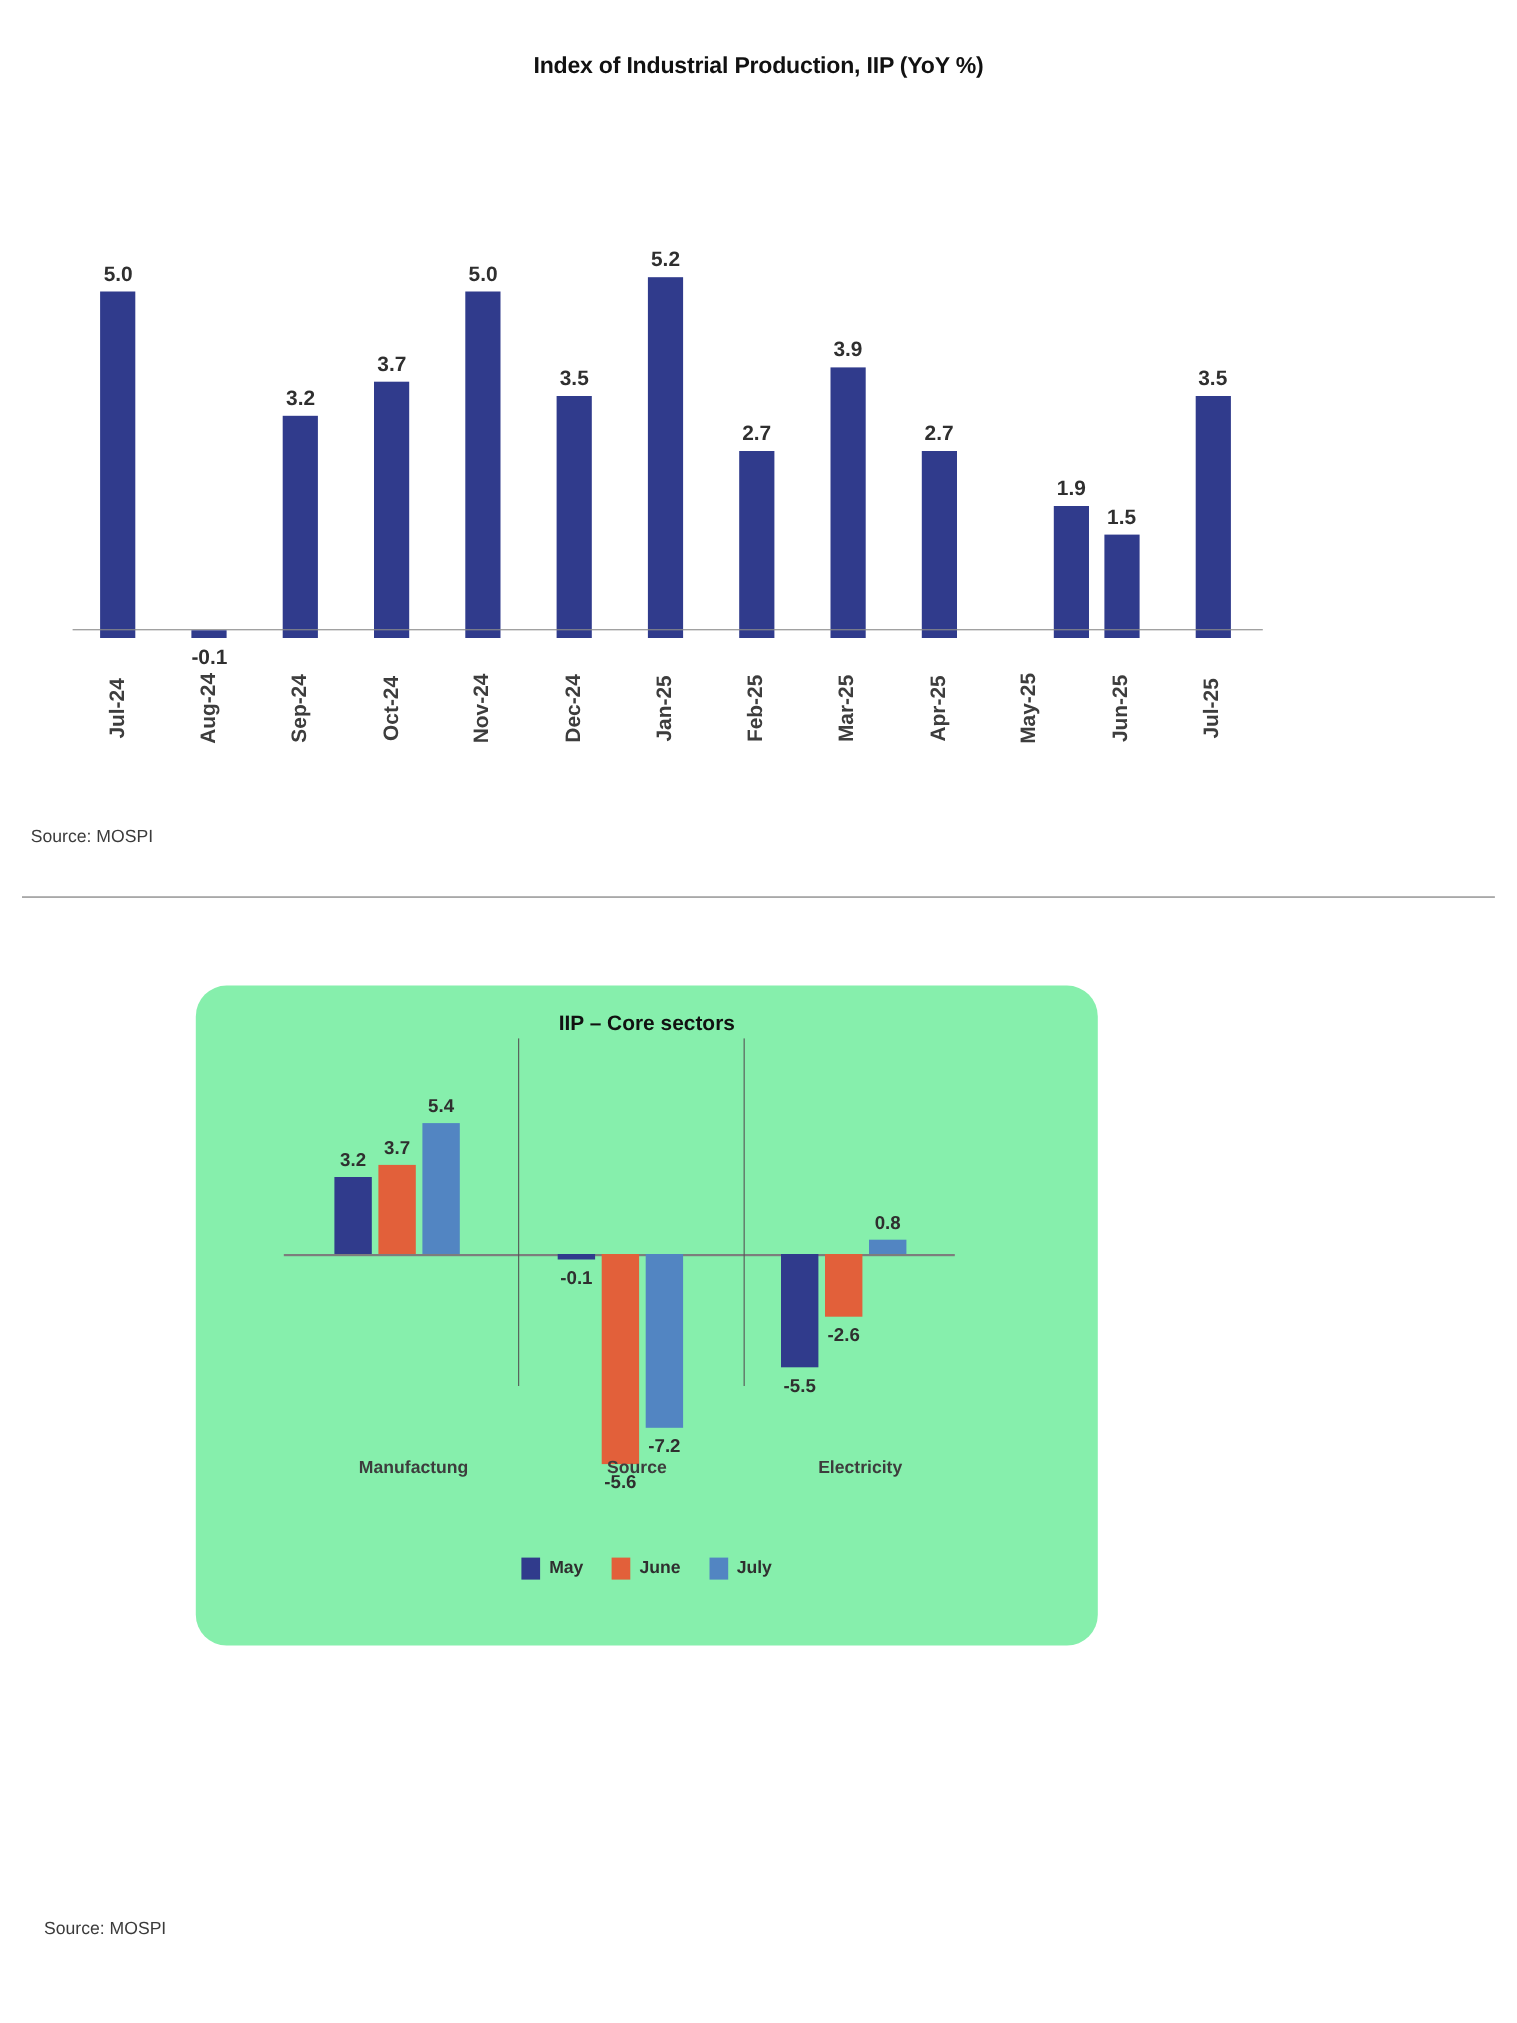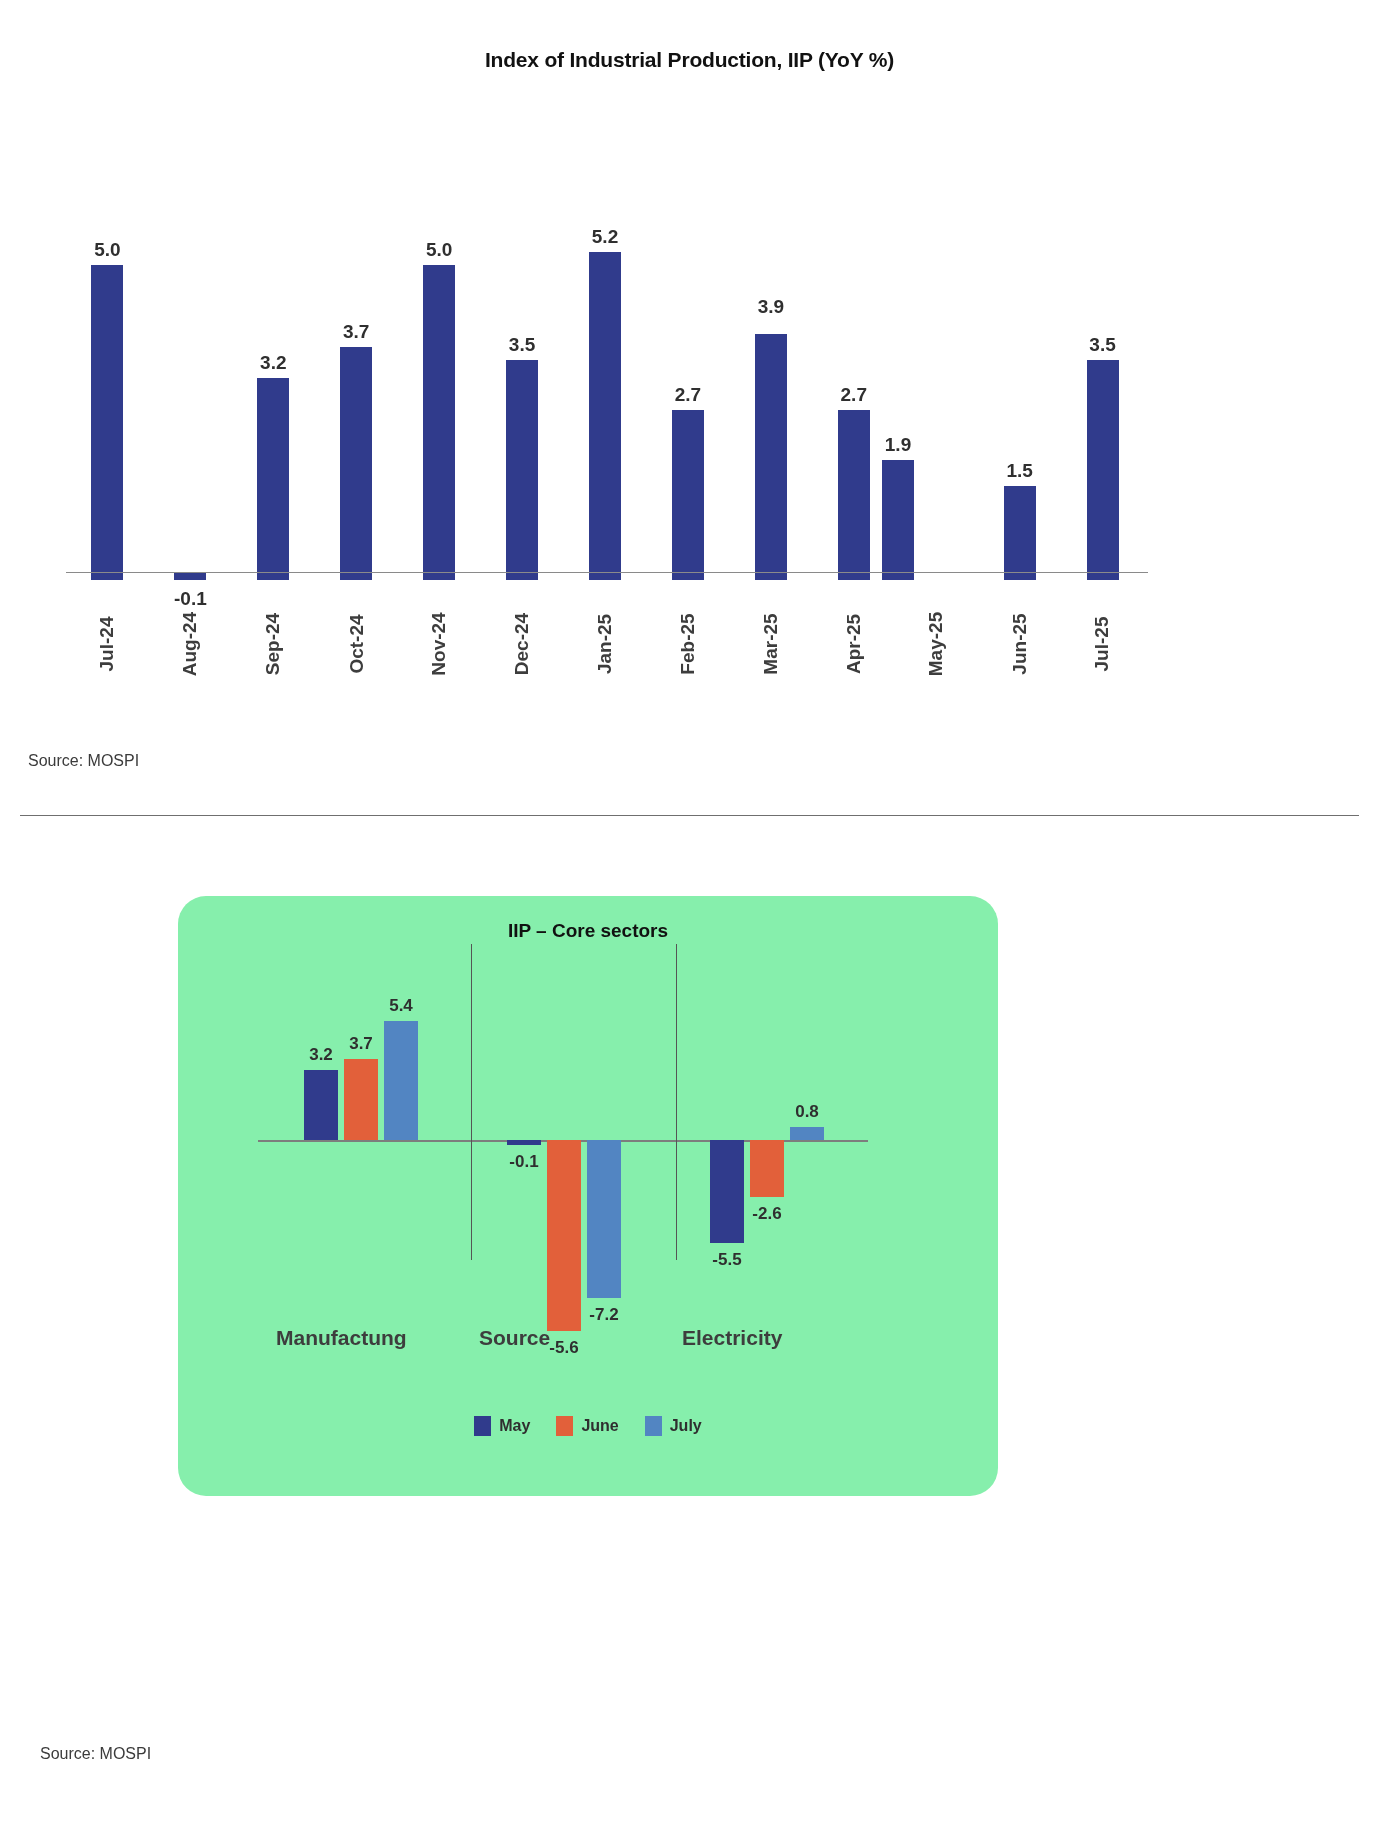--- a/index.html
+++ b/index.html
@@ -91,22 +91,22 @@
     position:absolute; top:48px; width:1px; height:316px;
     background:#555555;
   }
   .b-lab {
     position:absolute; width:64px; text-align:center;
     font-size:17px; font-weight:bold; color:#2f2f2f; line-height:1;
   }
 
   .b-cat {
     position:absolute; top:430px;
-    width:200px; text-align:left;
-    font-size:21px; font-weight:bold; color:#3d3d3d;
+    width:200px; text-align:center;
+    font-size:16px; font-weight:bold; color:#3d3d3d;
   }
 
   #b-legend {
     position:absolute; left:0; top:520px; width:820px;
     display:flex; justify-content:center; align-items:center; gap:26px;
   }
   .lg-item { display:flex; align-items:center; gap:8px; }
   .lg-sw { width:17px; height:20px; display:inline-block; }
   .lg-tx { font-size:16px; font-weight:bold; color:#2f2f2f; }
 
@@ -144,29 +144,29 @@
         <div class="t-bar" style="height: 220.5px; background: rgb(48, 59, 140);"></div>
       </div>
       <div class="t-col" style="left: 497px; text-align: right;">
         <div class="t-val">5.2</div>
         <div class="t-bar" style="height: 327.6px; background: rgb(48, 59, 140);"></div>
       </div>
       <div class="t-col" style="left: 579.923px;">
         <div class="t-val">2.7</div>
         <div class="t-bar" style="height: 170.1px; background: rgb(48, 59, 140);"></div>
       </div>
-      <div class="t-col" style="left: 662.846px; gap: 12px;">
+      <div class="t-col" style="left: 662.846px;">
         <div class="t-val">3.9</div>
         <div class="t-bar" style="height: 245.7px; background: rgb(48, 59, 140);"></div>
       </div>
       <div class="t-col" style="left: 745.769px;">
         <div class="t-val">2.7</div>
         <div class="t-bar" style="height: 170.1px; background: rgb(48, 59, 140);"></div>
       </div>
-      <div class="t-col" style="left: 790px; align-items: center;">
+      <div class="t-col" style="left: 866px; align-items: center;">
         <div class="t-val">1.9</div>
         <div class="t-bar" style="height: 119.7px; background: rgb(48, 59, 140);"></div>
       </div>
       <div class="t-col" style="left: 911.615px;">
         <div class="t-val">1.5</div>
         <div class="t-bar" style="height: 94.5px; background: rgb(48, 59, 140);"></div>
       </div>
       <div class="t-col" style="left: 994.538px;">
         <div class="t-val">3.5</div>
         <div class="t-bar" style="height: 220.5px; background: rgb(48, 59, 140);"></div>

